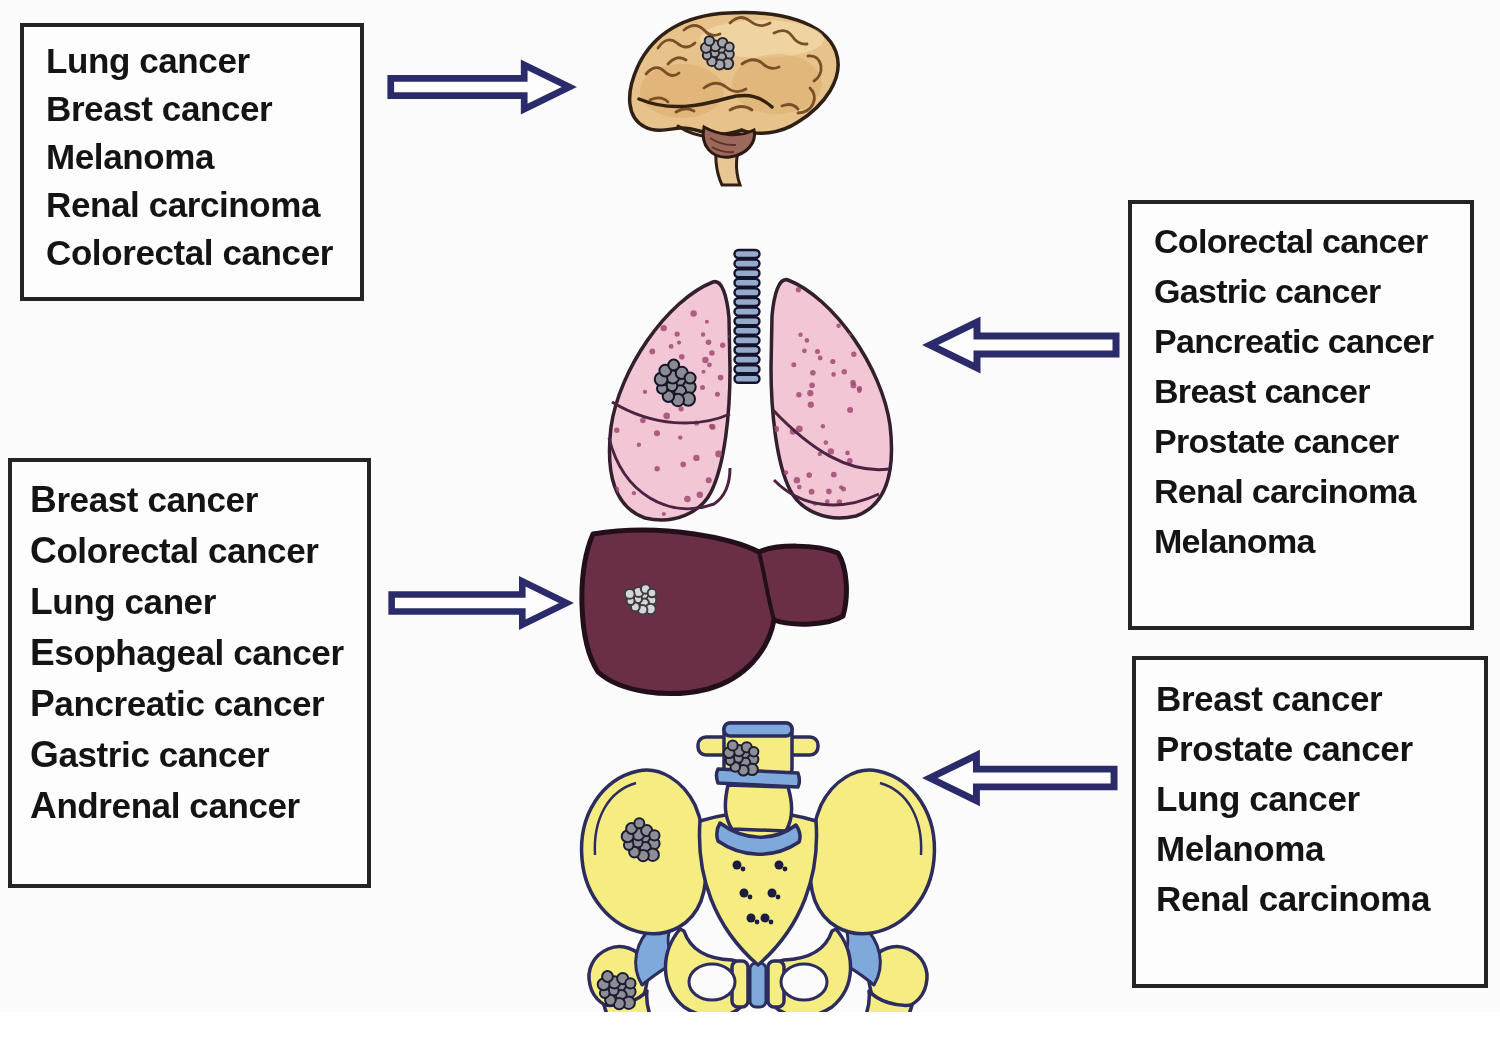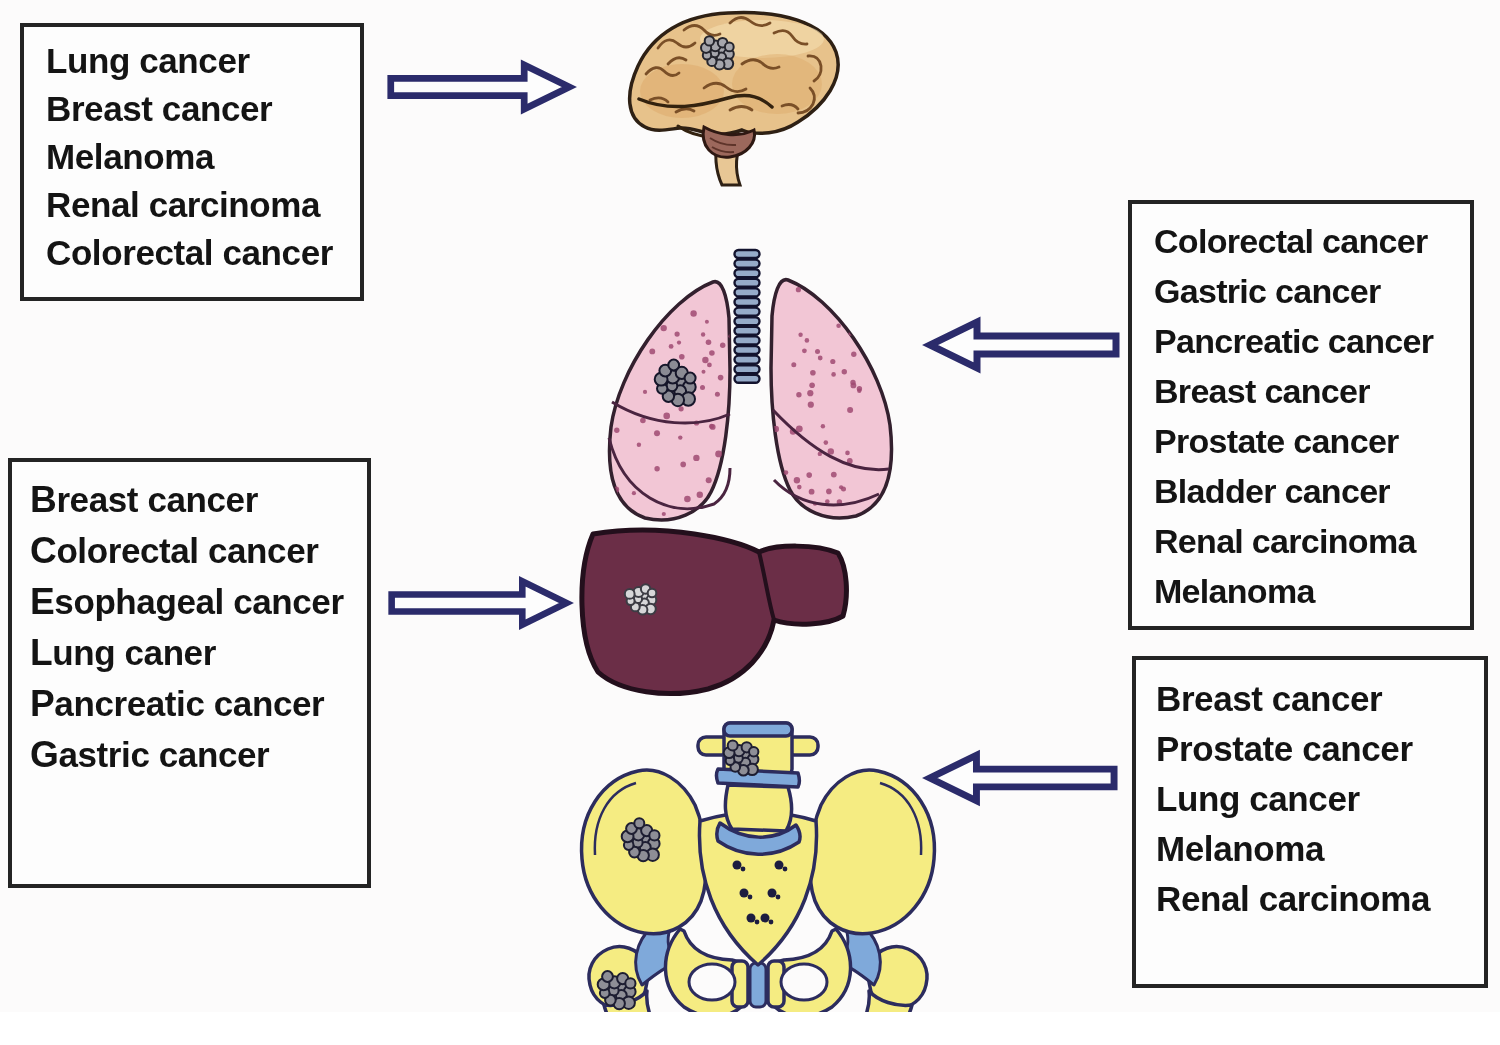--- a/index.html
+++ b/index.html
@@ -29,33 +29,33 @@
     <div class="line">Lung cancer</div>
     <div class="line">Breast cancer</div>
     <div class="line">Melanoma</div>
     <div class="line">Renal carcinoma</div>
     <div class="line">Colorectal cancer</div>
   </div>
 
   <div class="tbox" id="box-liver">
     <div class="line">Breast cancer</div>
     <div class="line">Colorectal cancer</div>
+    <div class="line">Lung caner</div>
     <div class="line">Esophageal cancer</div>
-    <div class="line">Lung caner</div>
     <div class="line">Pancreatic cancer</div>
     <div class="line">Gastric cancer</div>
+    <div class="line">Andrenal cancer</div>
   </div>
 
   <div class="tbox" id="box-lungs">
     <div class="line">Colorectal cancer</div>
     <div class="line">Gastric cancer</div>
     <div class="line">Pancreatic cancer</div>
     <div class="line">Breast cancer</div>
     <div class="line">Prostate cancer</div>
-    <div class="line">Bladder cancer</div>
     <div class="line">Renal carcinoma</div>
     <div class="line">Melanoma</div>
   </div>
 
   <div class="tbox" id="box-bone">
     <div class="line">Breast cancer</div>
     <div class="line">Prostate cancer</div>
     <div class="line">Lung cancer</div>
     <div class="line">Melanoma</div>
     <div class="line">Renal carcinoma</div>

